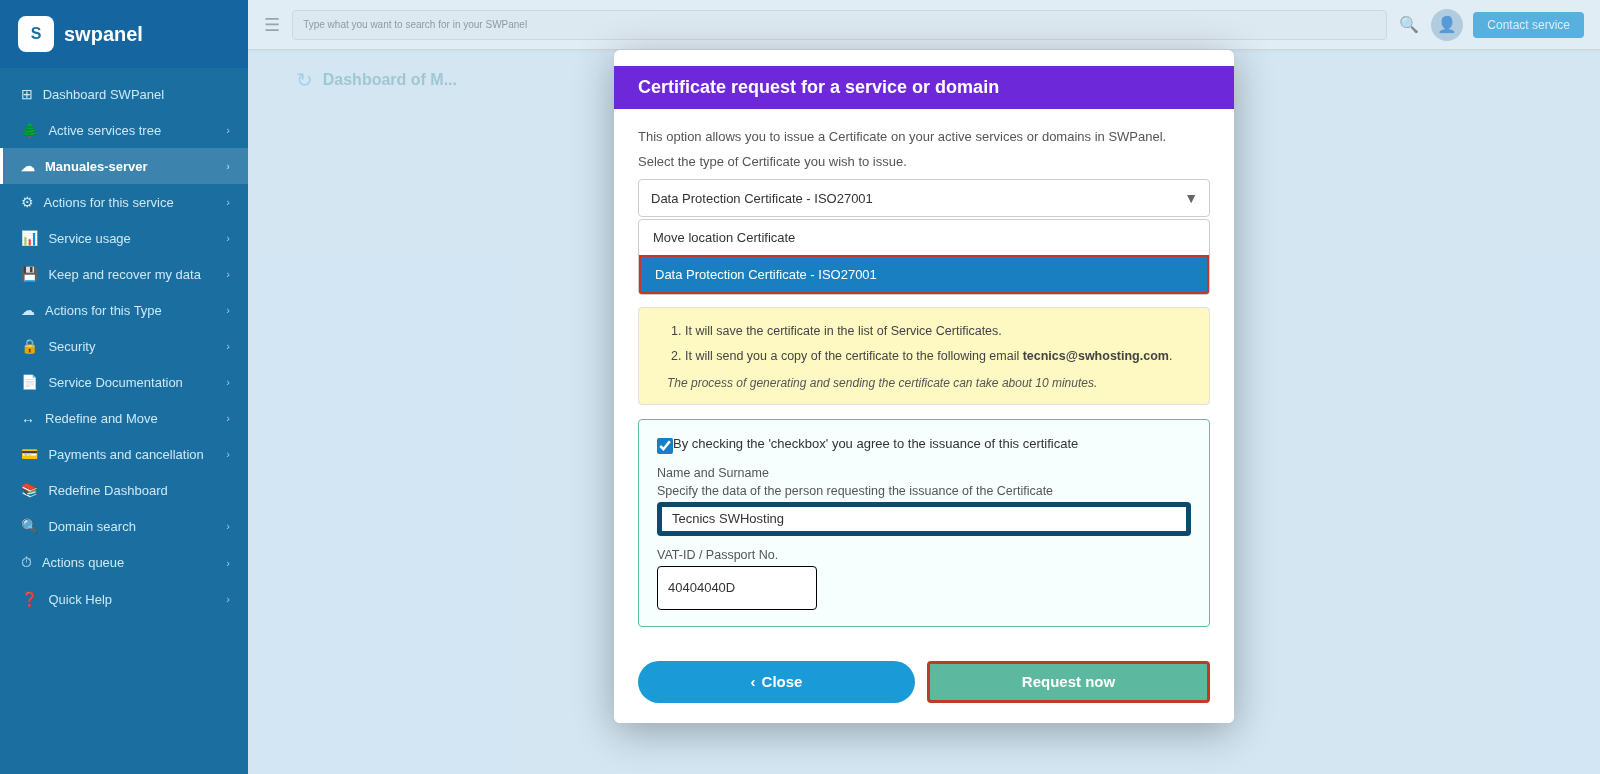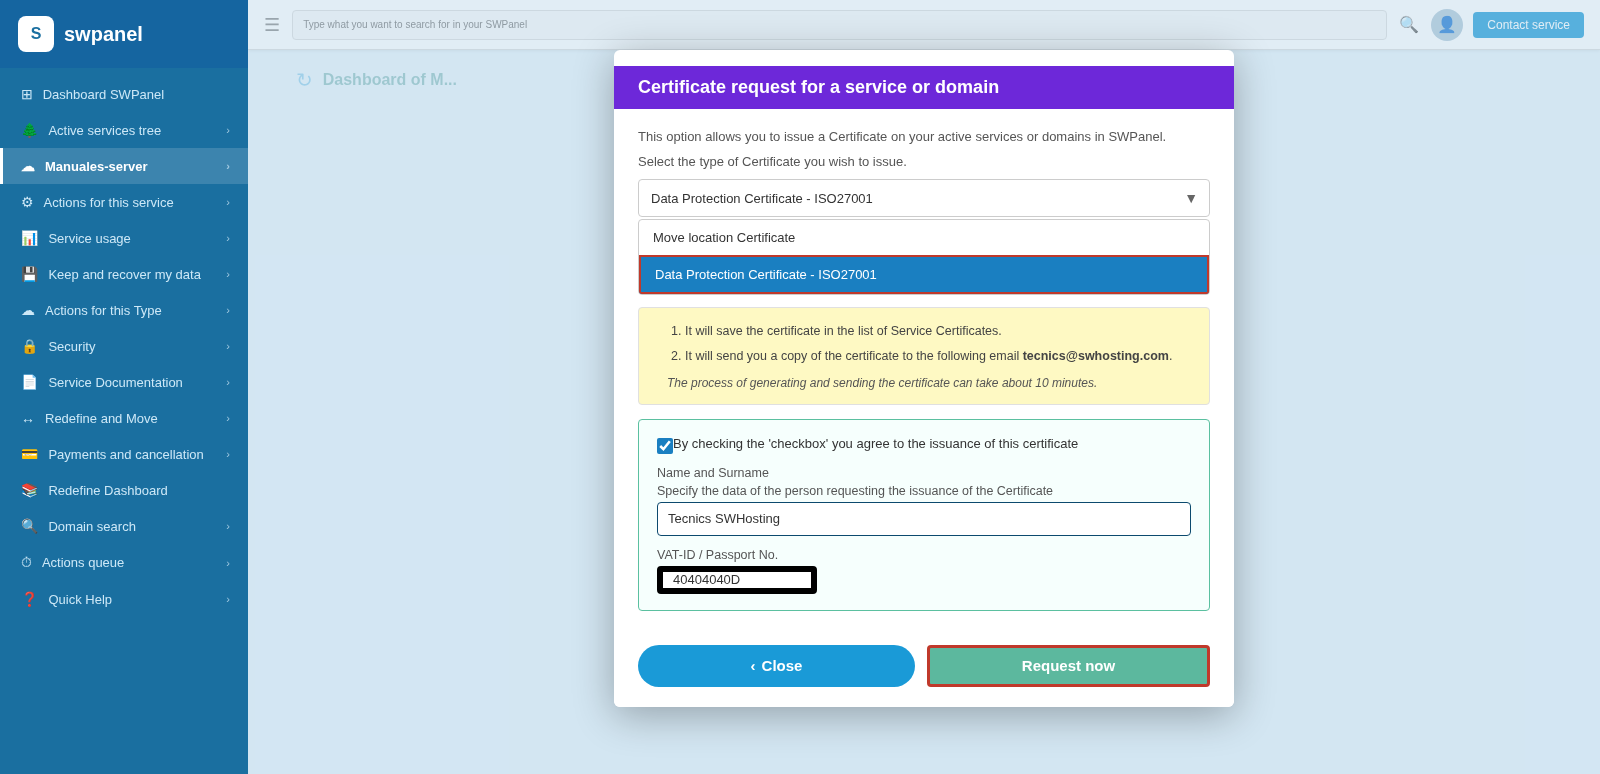--- a/index.html
+++ b/index.html
@@ -230,32 +230,32 @@
       width: 16px; height: 16px;
       margin-top: 2px;
       accent-color: #1a7fc1;
       cursor: pointer;
     }
     .checkbox-label { font-size: 13px; color: #333; }
     .form-label { font-size: 12.5px; color: #555; margin-bottom: 4px; }
     .form-input {
       width: 100%;
       height: 34px;
-      border: 1px solid #0c4a6e;
+      border: 5px solid #0c4a6e;
       border-radius: 4px;
       padding: 0 10px;
       font-size: 13px;
       color: #333;
       background: #fff;
       margin-bottom: 12px;
     }
     .form-input-sm {
       width: 160px;
-      height: 28px;
-      border: 6px solid #000000;
+      height: 44px;
+      border: 1px solid #000000;
       border-radius: 4px;
       padding: 0 10px;
       font-size: 13px;
       color: #333;
       background: #fff;
     }
 
     
     .modal-footer {
       display: flex;

